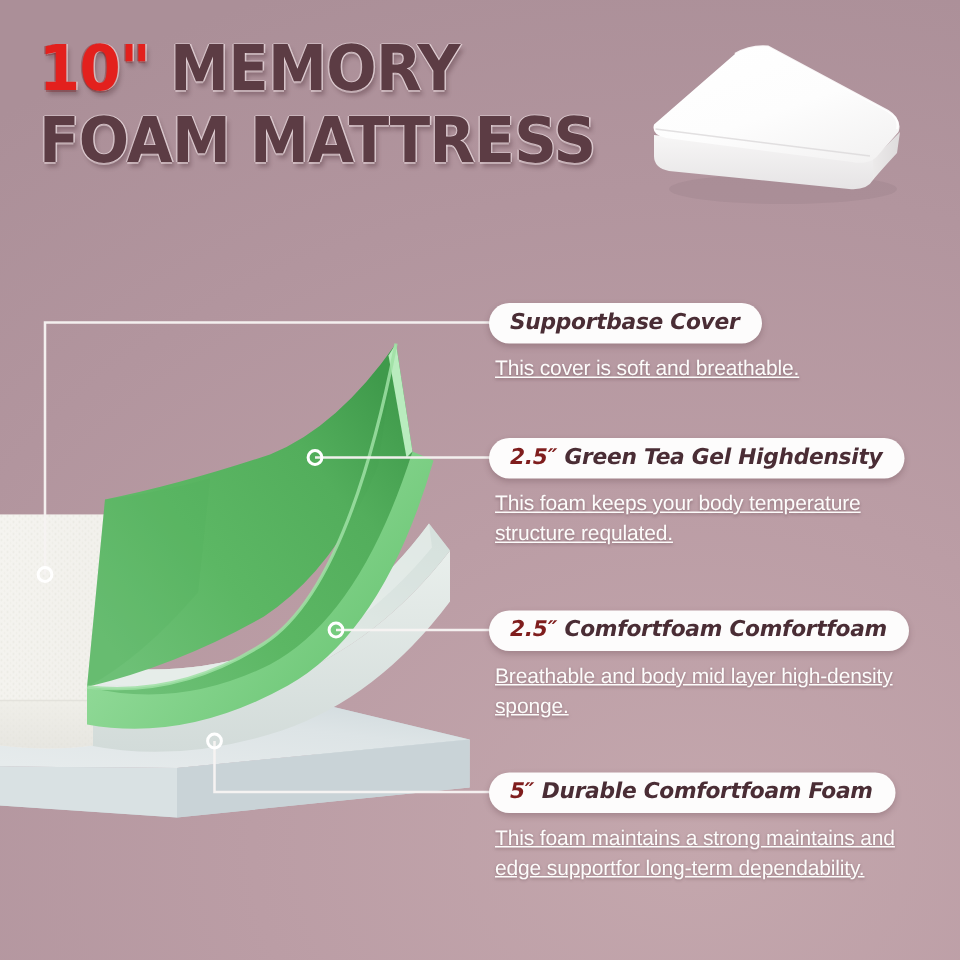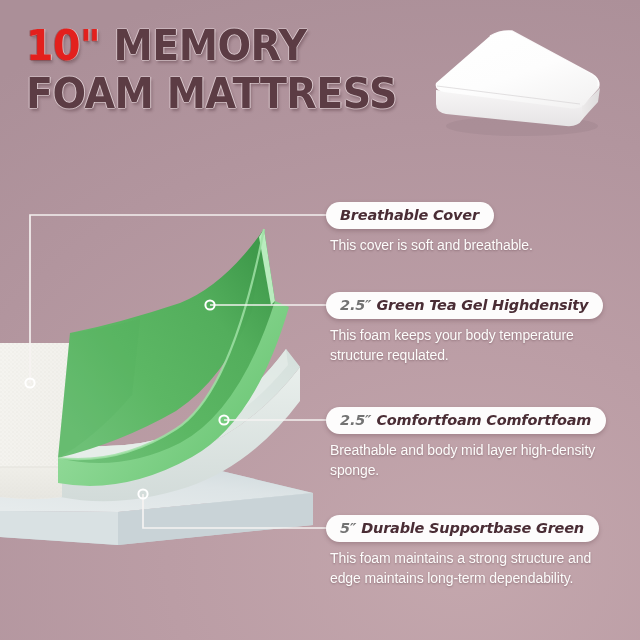--- a/index.html
+++ b/index.html
@@ -97,35 +97,36 @@
   .pill-text {
     font-family: "DejaVu Sans", "Liberation Sans", sans-serif;
     font-style: italic;
     font-weight: 700;
     font-size: 14.5px;
     line-height: 18px;
     color: #4a2d35;
     letter-spacing: -0.2px;
   }
   .pill-measure {
-    color: #737373;
+    color: #7f1d1d;
     font-style: italic;
     font-weight: 700;
     text-align: center;
   }
   .desc {
     margin-top: 7px;
     margin-left: 4px;
     font-size: 14px;
     line-height: 19.5px;
     color: #fdfcfb;
     font-weight: 400;
     letter-spacing: -0.1px;
     text-shadow: 0 1px 2px rgba(74,45,53,.38);
     max-width: 275px;
+    text-decoration: underline;
   }
 </style>
 </head>
 <body>
 
 <div id="page">
 
   <div class="title-block">
     <div class="title-line"><span class="title-size">10"</span><span> MEMORY</span></div>
     <div class="title-line">FOAM MATTRESS</div>
@@ -274,39 +275,39 @@
     <g fill="none" stroke="#ffffff" stroke-width="2">
       <circle cx="30" cy="383" r="4.6"></circle>
       <circle cx="210" cy="305" r="4.6"></circle>
       <circle cx="224" cy="420" r="4.6"></circle>
       <circle cx="143" cy="494" r="4.6"></circle>
     </g>
   </svg>
 
   <div class="callout" style="left:326px; top:202px;">
     <div class="pill">
-      <span class="pill-text">Breathable Cover</span>
+      <span class="pill-text">Supportbase Cover</span>
     </div>
     <div class="desc">This cover is soft and breathable.</div>
   </div>
 
   <div class="callout" style="left:326px; top:292px;">
     <div class="pill">
       <span class="pill-text pill-measure">2.5″</span><span class="pill-text" style="margin-left:5px;">Green Tea Gel Highdensity</span>
     </div>
     <div class="desc">This foam keeps your body temperature structure requlated.</div>
   </div>
 
   <div class="callout" style="left:326px; top:407px;">
     <div class="pill">
       <span class="pill-text pill-measure">2.5″</span><span class="pill-text" style="margin-left:5px;">Comfortfoam Comfortfoam</span>
     </div>
     <div class="desc">Breathable and body mid layer high-density sponge.</div>
   </div>
 
   <div class="callout" style="left:326px; top:515px;">
     <div class="pill">
-      <span class="pill-text pill-measure">5″</span><span class="pill-text" style="margin-left:5px;">Durable Supportbase Green</span>
+      <span class="pill-text pill-measure">5″</span><span class="pill-text" style="margin-left:5px;">Durable Comfortfoam Foam</span>
     </div>
-    <div class="desc" style="max-width:290px;">This foam maintains a strong structure and edge maintains long-term dependability.</div>
+    <div class="desc" style="max-width:290px;">This foam maintains a strong maintains and edge supportfor long-term dependability.</div>
   </div>
 
 </div>
 
 </body></html>

